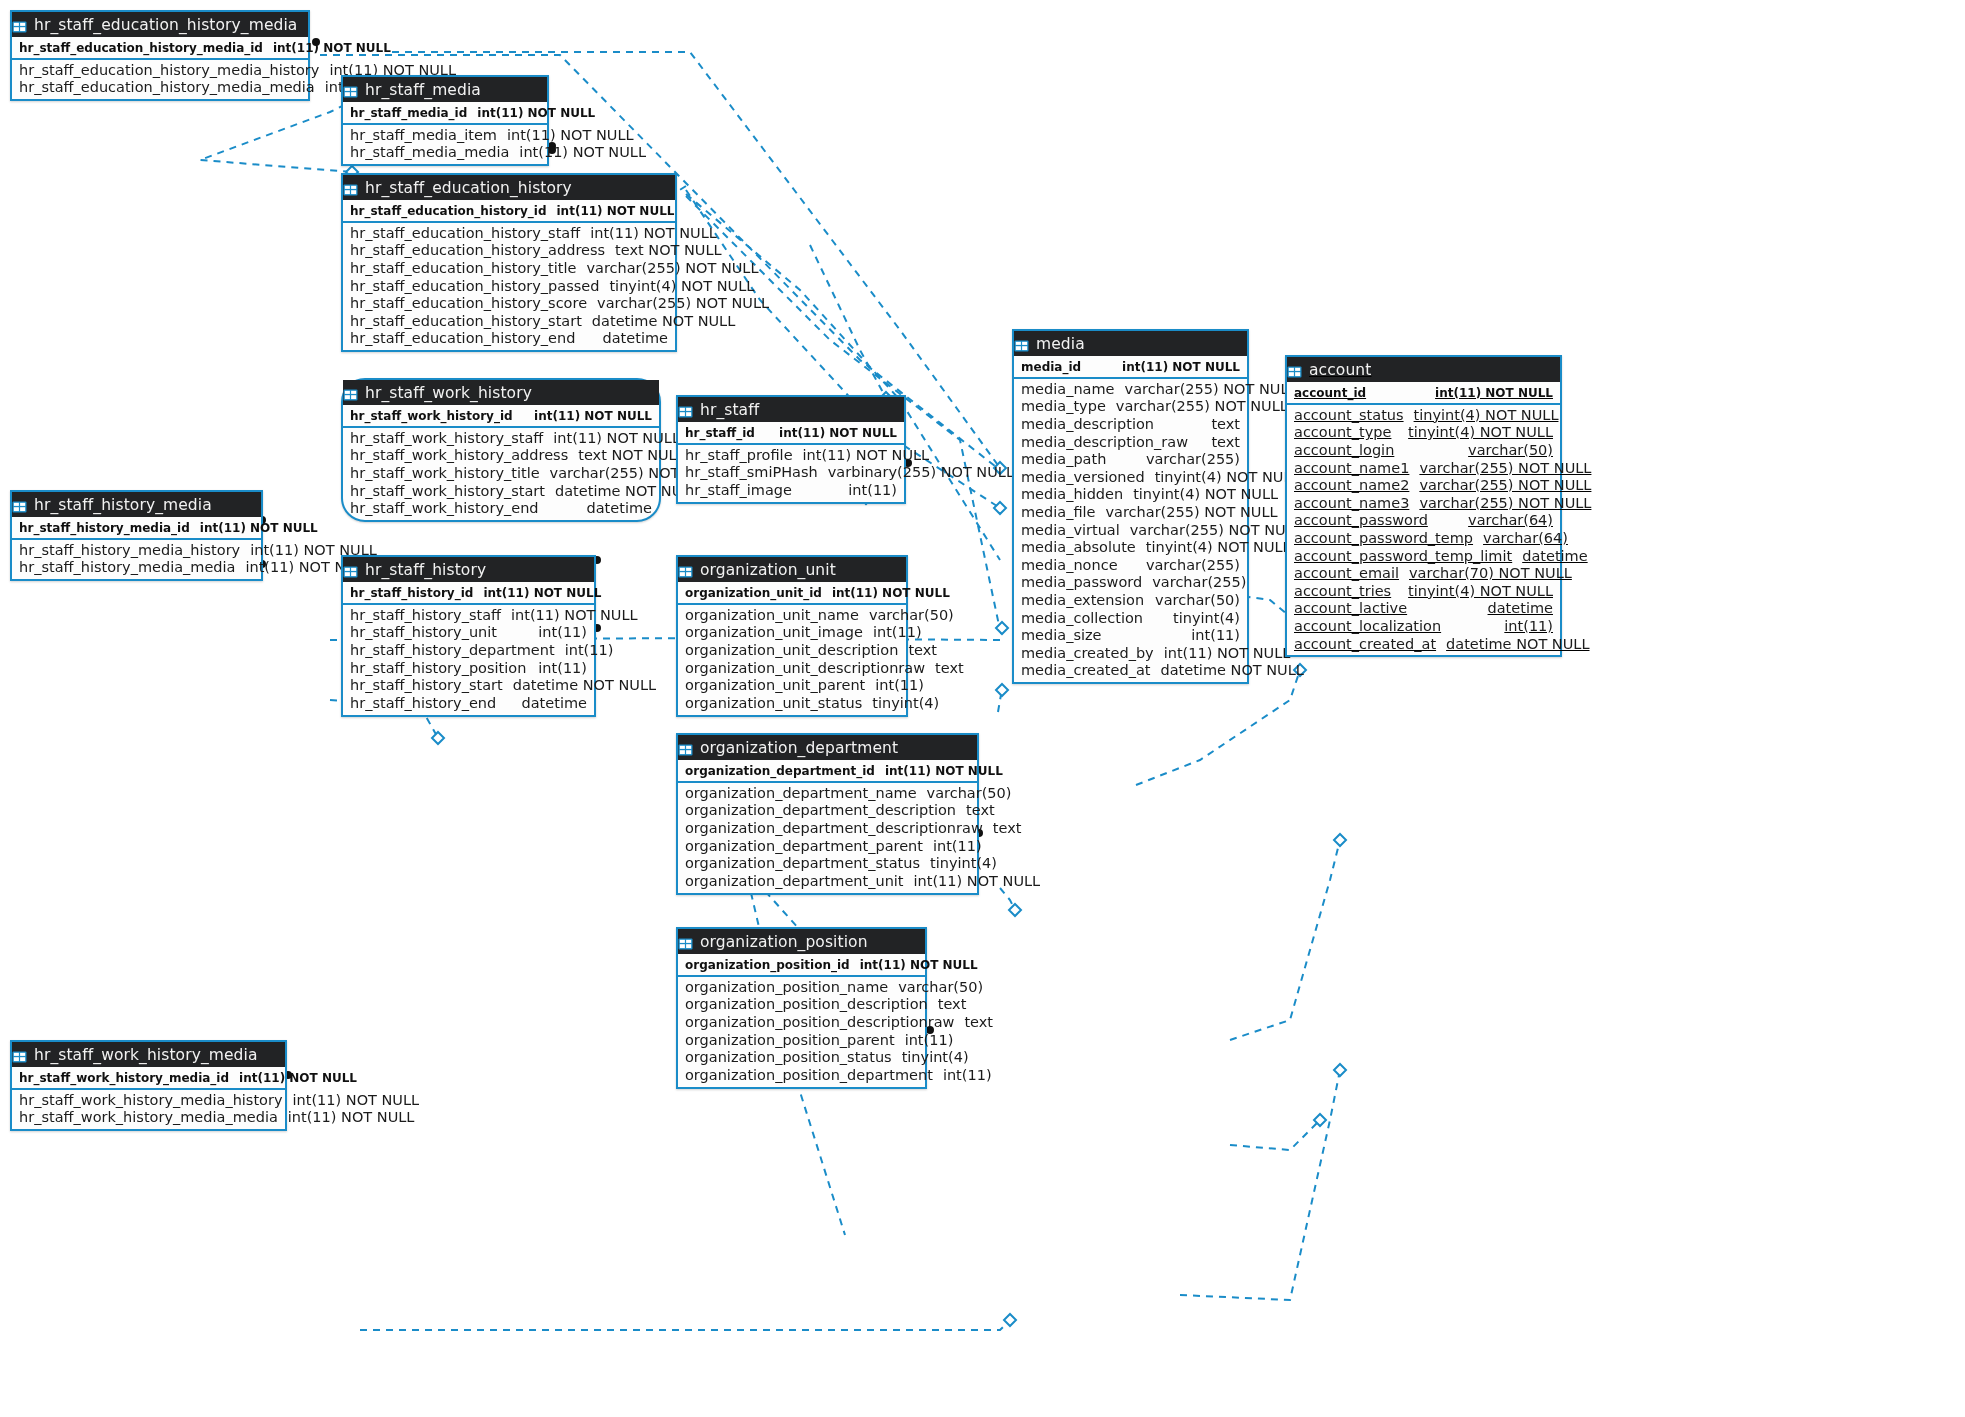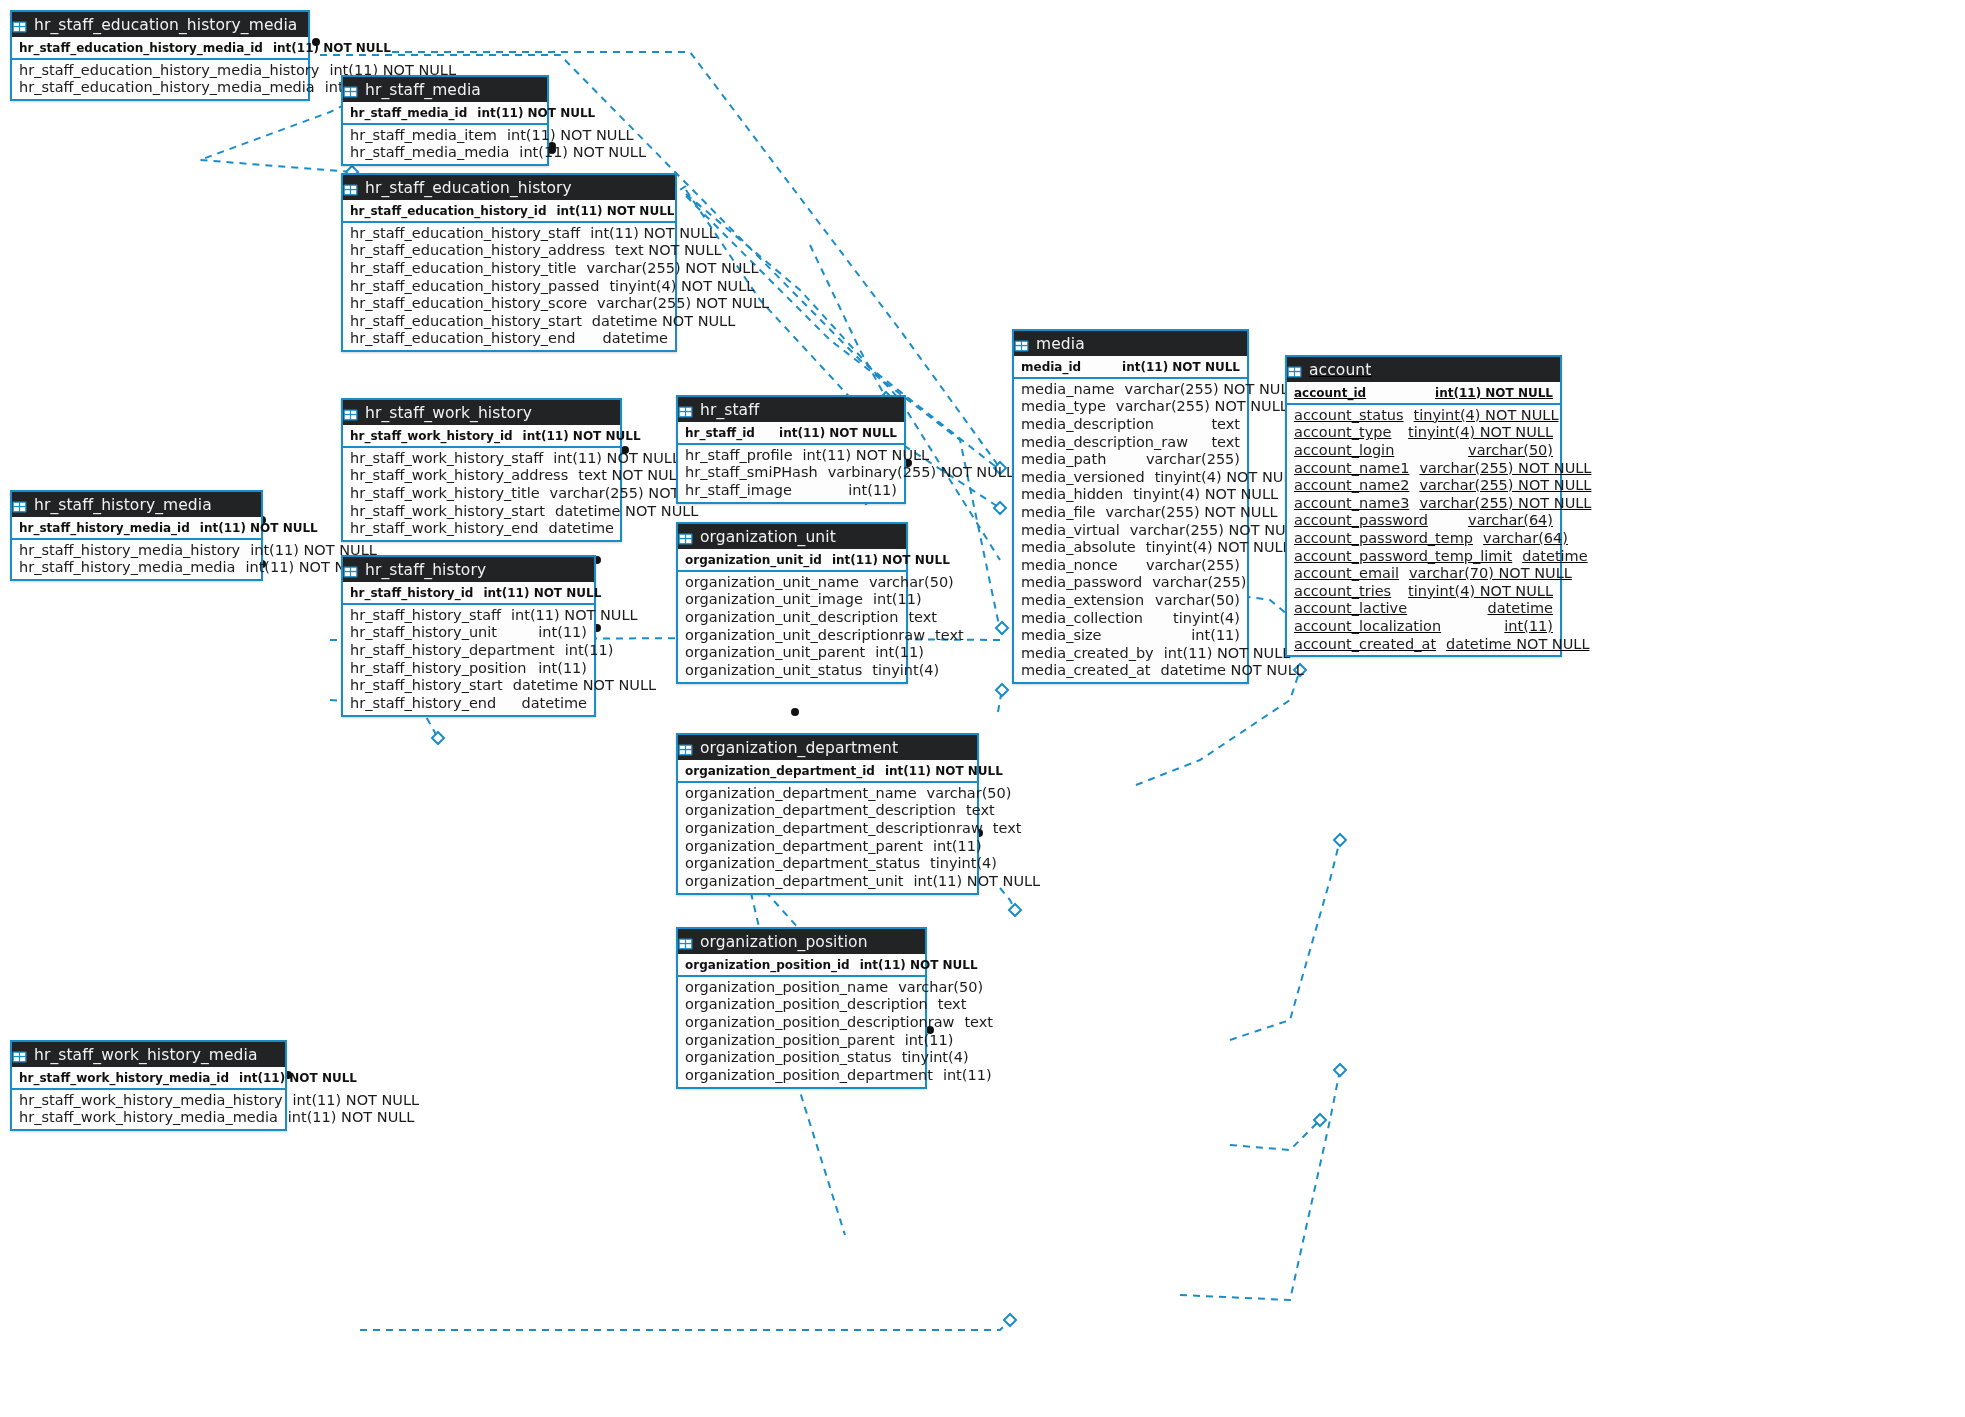--- a/index.html
+++ b/index.html
@@ -212,21 +212,21 @@
         <div class="row">
           <span class="cname">hr_staff_education_history_start</span>
           <span class="ctype">datetime NOT NULL</span>
         </div>
         <div class="row">
           <span class="cname">hr_staff_education_history_end</span>
           <span class="ctype">datetime</span>
         </div>
       </div>
     </div>
-    <div class="table" style="left: 341px; top: 398px; width: 281px;">
+    <div class="table" style="left: 341px; top: 378px; width: 320px; border-radius: 24px;">
       <div class="thead">
         <span class="tbl-icon"><svg viewBox="0 0 15 12" width="15" height="12">
             <rect x="0.5" y="0.5" width="14" height="11" rx="1" fill="#1a8cc8"></rect>
             <rect x="1.8" y="1.8" width="5.1" height="3.1" fill="#ffffff"></rect>
             <rect x="8.1" y="1.8" width="5.1" height="3.1" fill="#ffffff"></rect>
             <rect x="1.8" y="6.2" width="5.1" height="3.9" fill="#ffffff"></rect>
             <rect x="8.1" y="6.2" width="5.1" height="3.9" fill="#ffffff"></rect>
           </svg></span>
         <span>hr_staff_work_history</span>
       </div>
@@ -508,21 +508,21 @@
         <div class="row">
           <span class="cname">hr_staff_history_start</span>
           <span class="ctype">datetime NOT NULL</span>
         </div>
         <div class="row">
           <span class="cname">hr_staff_history_end</span>
           <span class="ctype">datetime</span>
         </div>
       </div>
     </div>
-    <div class="table" style="left: 676px; top: 522px; width: 232px;">
+    <div class="table" style="left: 676px; top: 555px; width: 232px;">
       <div class="thead">
         <span class="tbl-icon"><svg viewBox="0 0 15 12" width="15" height="12">
             <rect x="0.5" y="0.5" width="14" height="11" rx="1" fill="#1a8cc8"></rect>
             <rect x="1.8" y="1.8" width="5.1" height="3.1" fill="#ffffff"></rect>
             <rect x="8.1" y="1.8" width="5.1" height="3.1" fill="#ffffff"></rect>
             <rect x="1.8" y="6.2" width="5.1" height="3.9" fill="#ffffff"></rect>
             <rect x="8.1" y="6.2" width="5.1" height="3.9" fill="#ffffff"></rect>
           </svg></span>
         <span>organization_unit</span>
       </div>

